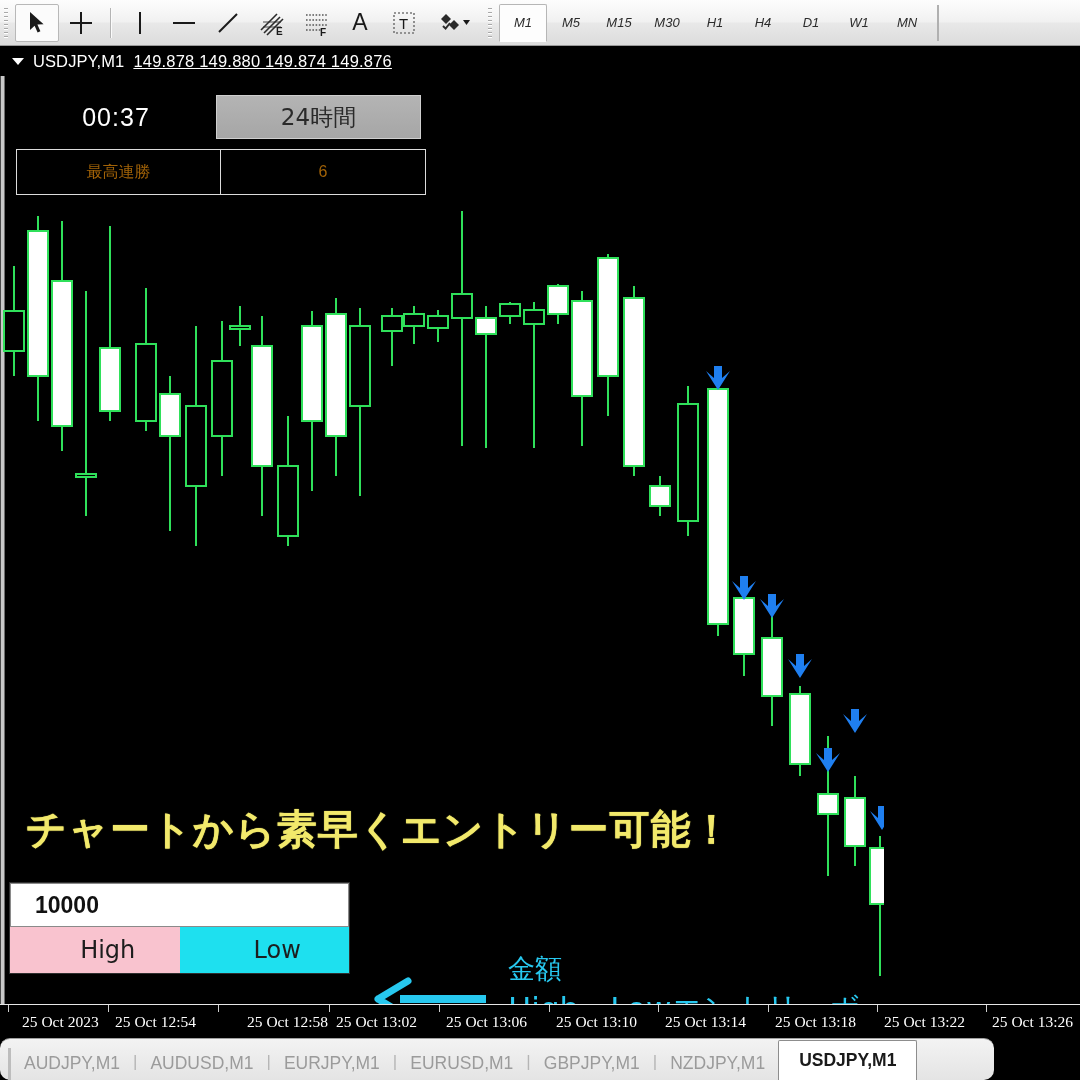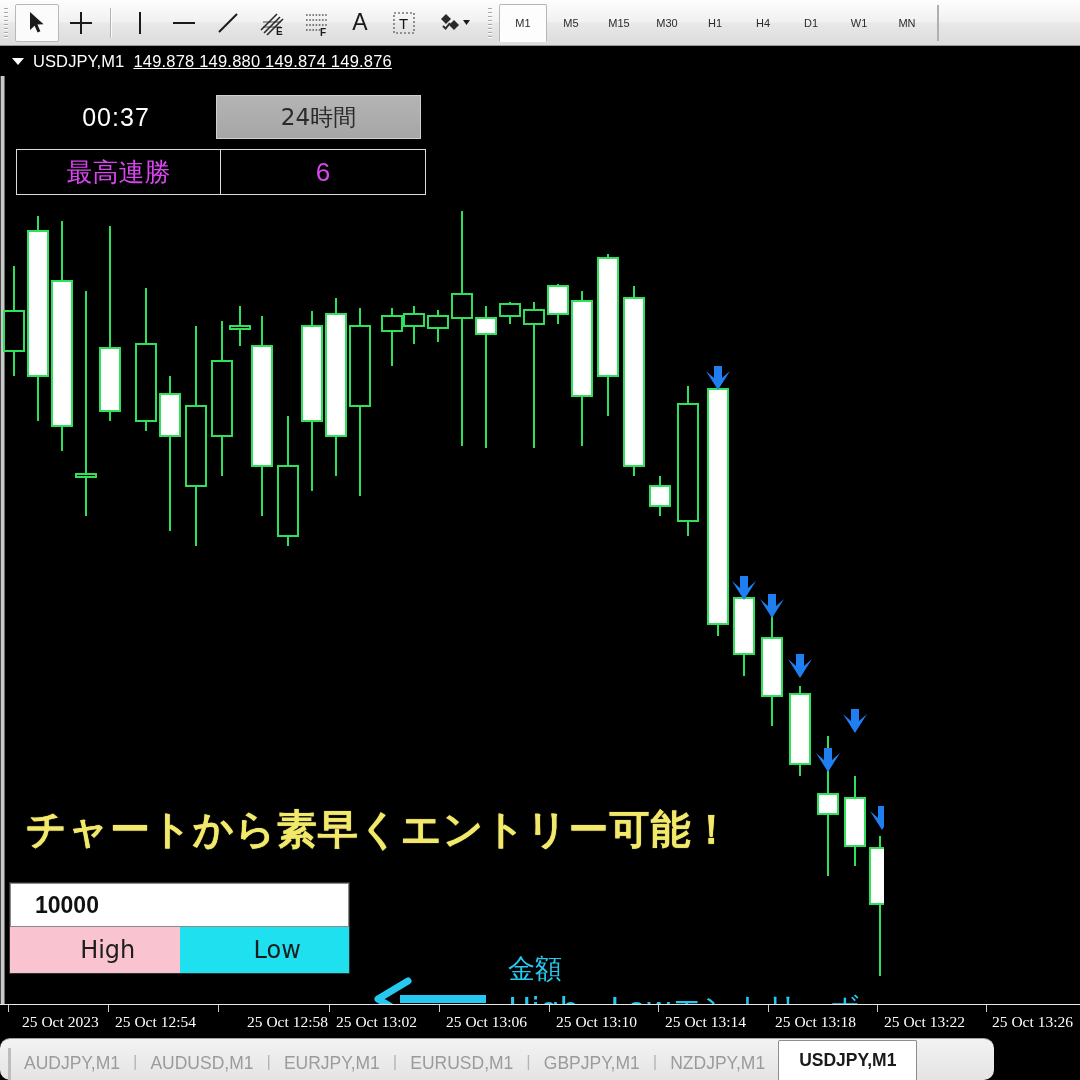--- a/index.html
+++ b/index.html
@@ -34,22 +34,23 @@
     background: #fbfbfb;
     border: 1px solid #b8b8b8;
     border-radius: 2px;
   }
   .tb-sep { width: 1px; height: 30px; background: #b4b4b4; margin: 0 7px; flex: none;
             box-shadow: 1px 0 0 #fbfbfb; }
   .tf-sep { width: 2px; height: 36px; background: #b0b0b0; margin: 0 6px; flex: none; }
   .tf-btn {
     min-width: 48px; height: 38px; flex: none;
     display: flex; align-items: center; justify-content: center;
-    font-size: 11px; color: #2b2b2b; padding: 0 6px;
+    font-size: 13px; color: #2b2b2b; padding: 0 6px;
     font-family: "Liberation Sans", sans-serif;
+    font-style: italic;
   }
   .tf-btn.active {
     background: #fdfdfd; border: 1px solid #b6b6b6;
     border-bottom-color: #fdfdfd; border-radius: 2px 2px 0 0;
   }
 
   
   .chart-title {
     position: absolute; left: 0; top: 47px; width: 1080px; height: 29px;
     background: #000; color: #ffffff;
@@ -92,21 +93,21 @@
     display: flex; align-items: center; justify-content: center;
     color: #2a2a2a; font-size: 23px;
     font-family: "DejaVu Sans", sans-serif;
   }
   .panel-row2 {
     display: flex; height: 46px; margin-top: 10px;
     border: 1px solid #dcdcdc; background: #000;
   }
   .cell-label, .cell-value {
     display: flex; align-items: center; justify-content: center;
-    color: #d946ef; font-size: 26px;
+    color: #a16207; font-size: 16px;
     font-family: "DejaVu Sans", sans-serif;
   }
   .cell-label { width: 204px; border-right: 1px solid #dcdcdc; }
   .cell-value { flex: 1; font-family: "Liberation Sans", sans-serif; }
 
   
   .headline {
     position: absolute; left: 26px; top: 726px;
     color: #f2e96b; font-size: 40px; font-weight: 700;
     font-family: "DejaVu Sans", sans-serif;

